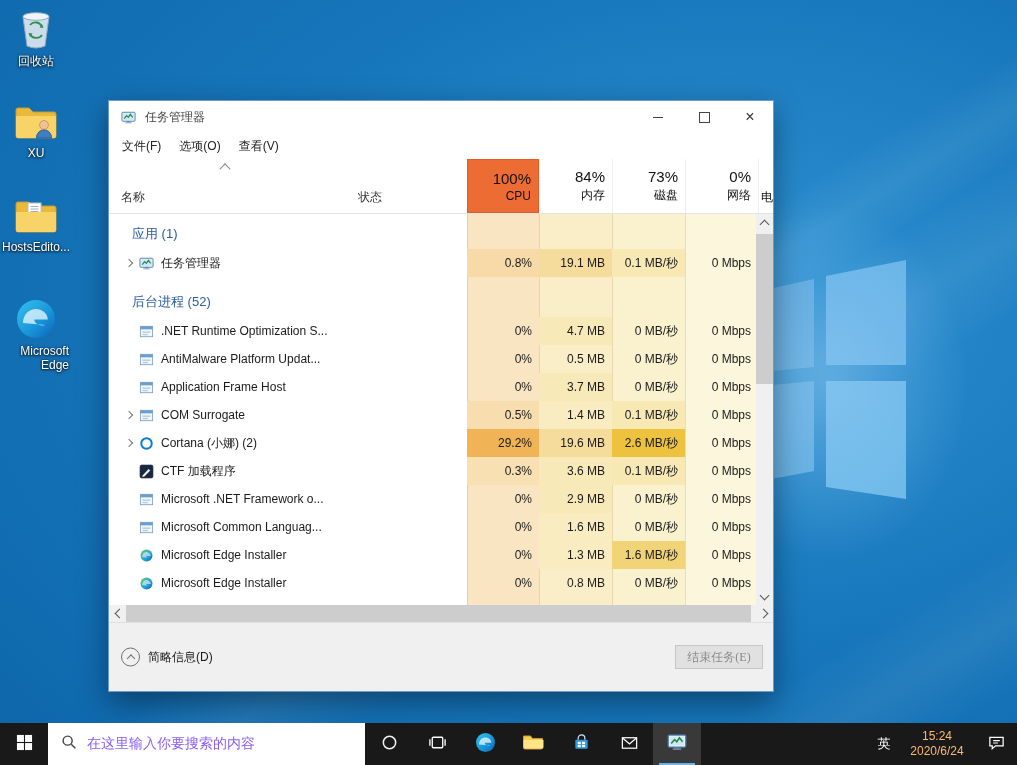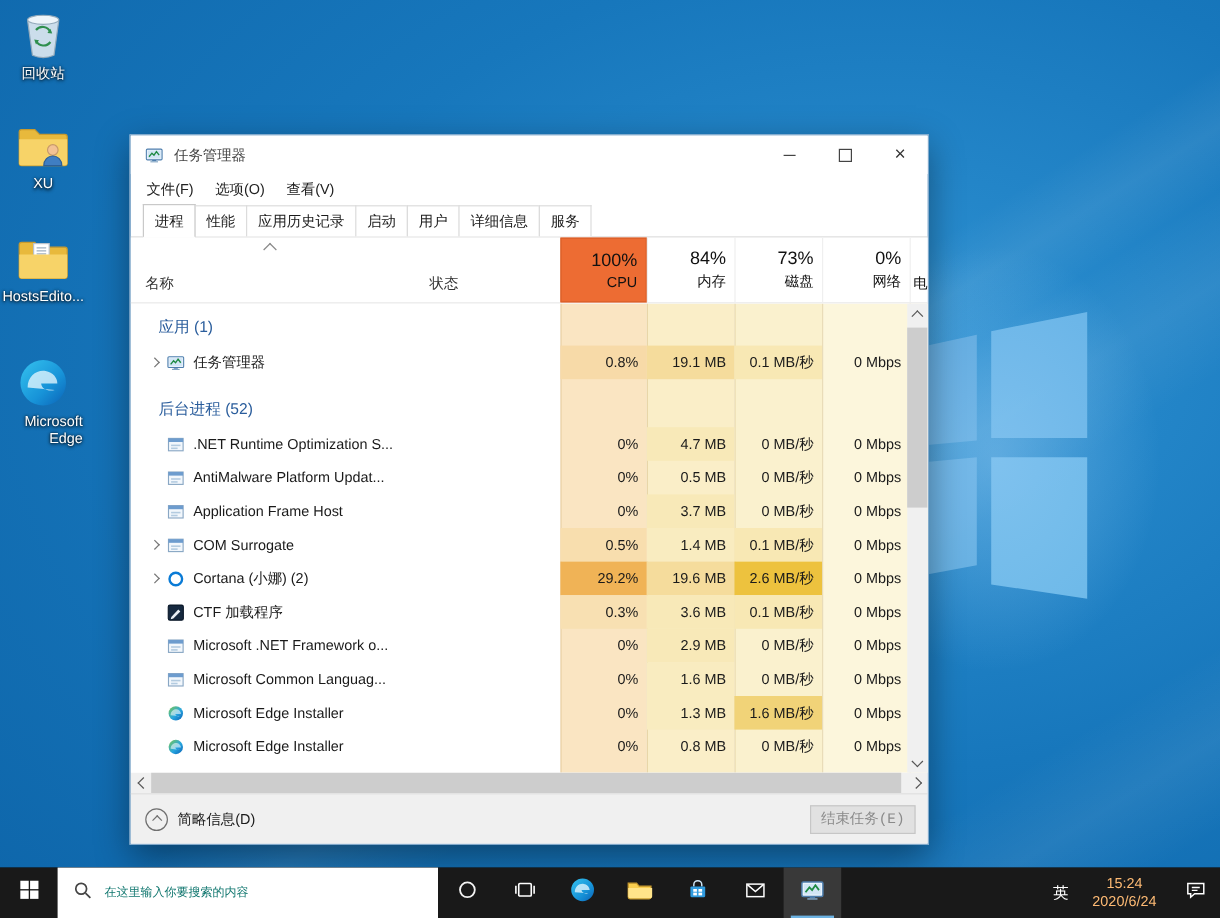--- a/index.html
+++ b/index.html
@@ -19,21 +19,21 @@
 
   .desktop-icons{position:absolute;left:0;top:0;width:80px;height:100%;z-index:2}
   .dicon{position:absolute;left:3px;width:66px;display:flex;flex-direction:column;align-items:center;gap:4px;cursor:default}
   .dicon:nth-of-type(1){top:6px}.dicon:nth-of-type(2){top:98px}.dicon:nth-of-type(3){top:192px}
   .dicon:nth-of-type(4){top:296px}.dicon:nth-of-type(5){top:398px}
   .dicon-img{height:44px;display:flex;align-items:flex-end;justify-content:center}
   .dicon-label{color:#fff;font-size:12px;line-height:14px;text-align:right;
     text-shadow:0 1px 3px rgba(0,0,0,.9),0 0 2px rgba(0,0,0,.7)}
 
   
-  .tmwin{position:absolute;left:108px;top:112px;width:664px;height:590px;background:#fff;
+  .tmwin{position:absolute;left:108px;top:100px;width:664px;height:590px;background:#fff;
     border:1px solid #6d9bc3;box-shadow:0 10px 28px rgba(0,0,0,.4);z-index:5;display:flex;flex-direction:column}
   .titlebar{height:32px;display:flex;align-items:center;padding-left:12px;background:#fff;flex:0 0 auto}
   .title-icon{width:16px;height:16px;margin-right:8px;display:flex;align-items:center}
   .title-text{font-size:12px;color:#444}
   .titlebar .tspacer{flex:1}
   .wbtn{width:46px;height:32px;display:flex;align-items:center;justify-content:center}
   .g-min{width:10px;border-top:1px solid #444}
   .g-max{width:9px;height:9px;border:1px solid #444}
   .g-close{font-size:16px;color:#333;line-height:1}
 
@@ -87,27 +87,27 @@
   .harrow.left{left:0}.harrow.right{right:0}
   .caret-left{width:6px;height:6px;border-left:1.3px solid #555;border-top:1.3px solid #555;transform:rotate(-45deg);margin-left:3px}
   .caret-right{width:6px;height:6px;border-left:1.3px solid #555;border-top:1.3px solid #555;transform:rotate(135deg);margin-right:3px}
   .hthumb{position:absolute;top:0;left:17px;right:22px;height:17px;background:#cdcdcd}
 
   .tmfooter{position:relative;flex:1;border-top:1px solid #dfdfdf;background:#f0f0f0}
   .detail-toggle{position:absolute;left:12px;top:50%;transform:translateY(-50%);display:flex;align-items:center;gap:8px;font-size:12px;color:#1a1a1a}
   .circ{width:17px;height:17px;border:1px solid #707070;border-radius:50%;display:flex;align-items:center;justify-content:center}
   .cup{width:5px;height:5px;border-left:1.3px solid #707070;border-top:1.3px solid #707070;transform:rotate(45deg);margin-top:2px}
   .endtask{position:absolute;right:10px;top:50%;transform:translateY(-50%);width:88px;height:24px;
-    background:#e1e1e1;border:1px solid #c6c6c6;color:#8a8a8a;font-size:12px;font-family:Liberation Mono, monospace}
+    background:#e1e1e1;border:1px solid #c6c6c6;color:#8a8a8a;font-size:12px;font-family:Liberation Serif, serif}
 
   
   .taskbar{position:absolute;left:0;right:0;bottom:0;height:42px;background:#191919;display:flex;align-items:stretch;z-index:10}
   .tb-start{width:48px;display:flex;align-items:center;justify-content:center}
   .tb-search{width:317px;background:#fff;display:flex;align-items:center;gap:9px;padding-left:12px;box-sizing:border-box}
-  .tb-search-text{font-size:10px;color:#0f766e;white-space:nowrap}
+  .tb-search-text{font-size:14px;color:#8b5cf6;white-space:nowrap}
   .tb-btn{width:48px;display:flex;align-items:center;justify-content:center;position:relative}
   .tb-btn.active{background:rgba(255,255,255,.14)}
   .tb-btn.active::after{content:'';position:absolute;left:6px;right:6px;bottom:0;height:2px;background:#6cb2e2}
   .tb-spacer{flex:1}
   .tb-lang{width:30px;display:flex;align-items:center;justify-content:center;color:#fff;font-size:13px}
   .tb-clock{width:76px;display:flex;flex-direction:column;align-items:center;justify-content:center;color:#fdba74;font-size:12px;line-height:15px}
   .tb-action{width:42px;display:flex;align-items:center;justify-content:center}
 </style>
 </head>
 <body>
@@ -199,29 +199,20 @@
       <span class="wbtn">
           <span class="g-close">×</span>
         </span>
     </div>
 
     <div class="menubar">
         <span class="menu-item">文件(F)</span>
         <span class="menu-item">选项(O)</span>
         <span class="menu-item">查看(V)</span>
       </div>
-    <div class="tabbar">
-        <span class="tab active">进程</span>
-        <span class="tab">性能</span>
-        <span class="tab">应用历史记录</span>
-        <span class="tab">启动</span>
-        <span class="tab">用户</span>
-        <span class="tab">详细信息</span>
-        <span class="tab">服务</span>
-      </div>
 
     <div class="gridheader">
       <span class="sortcaret"></span>
       <span class="gh-name">名称</span>
       <span class="gh-status">状态</span>
       <div class="gh-cell gh-cpu" style="background: rgb(237, 108, 51); border: 1px solid rgb(217, 95, 40);">
         <span class="gh-pct">100%</span>
         <span class="gh-lab">CPU</span>
       </div>
       <div class="gh-cell gh-mem">

